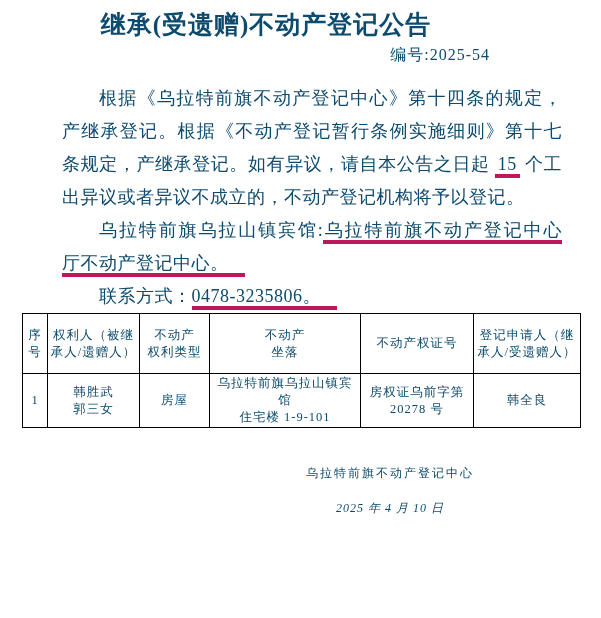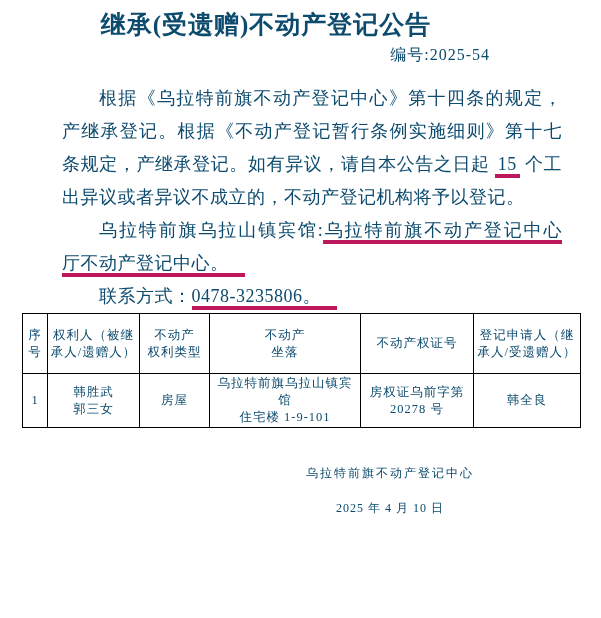--- a/index.html
+++ b/index.html
@@ -62,21 +62,21 @@
   tr.hdr { height:60px; }
   tr.row { height:42px; }
 
   .footer {
     margin-left:190px;
     width:400px;
     text-align:center;
     font-size:12px;
   }
   .footer-org  { margin-top:34px; letter-spacing:2px; line-height:22px; }
-  .footer-date { margin-top:13px; letter-spacing:1px; line-height:22px; }
+  .footer-date { margin-top:13px; letter-spacing:1px; line-height:22px;font-style:italic; }
 </style>
 </head>
 <body>
 
 <div class="page">
 
   <div class="title">继承(受遗赠)不动产登记公告</div>
 
   <div class="doc-number">编号:2025-54</div>
 

